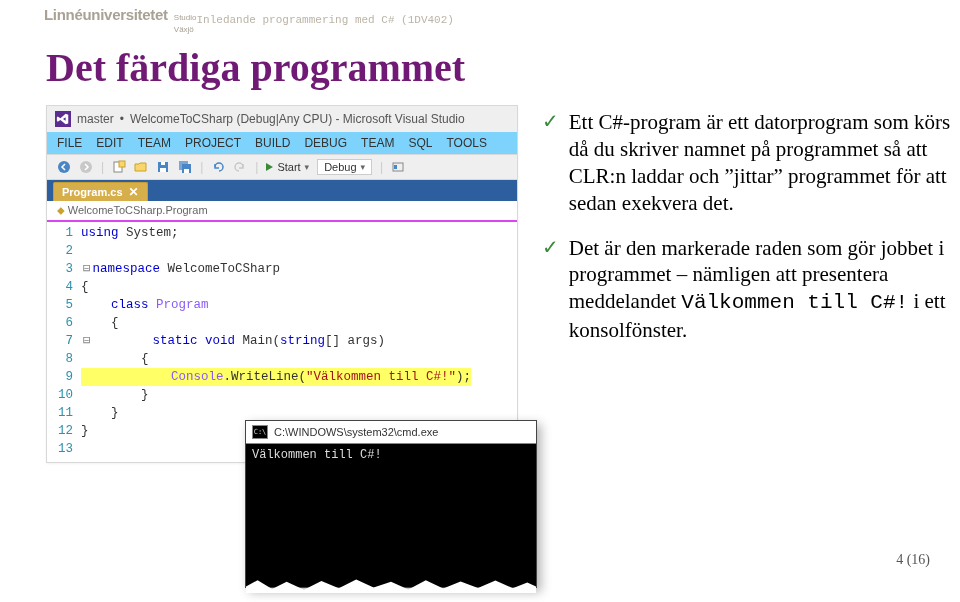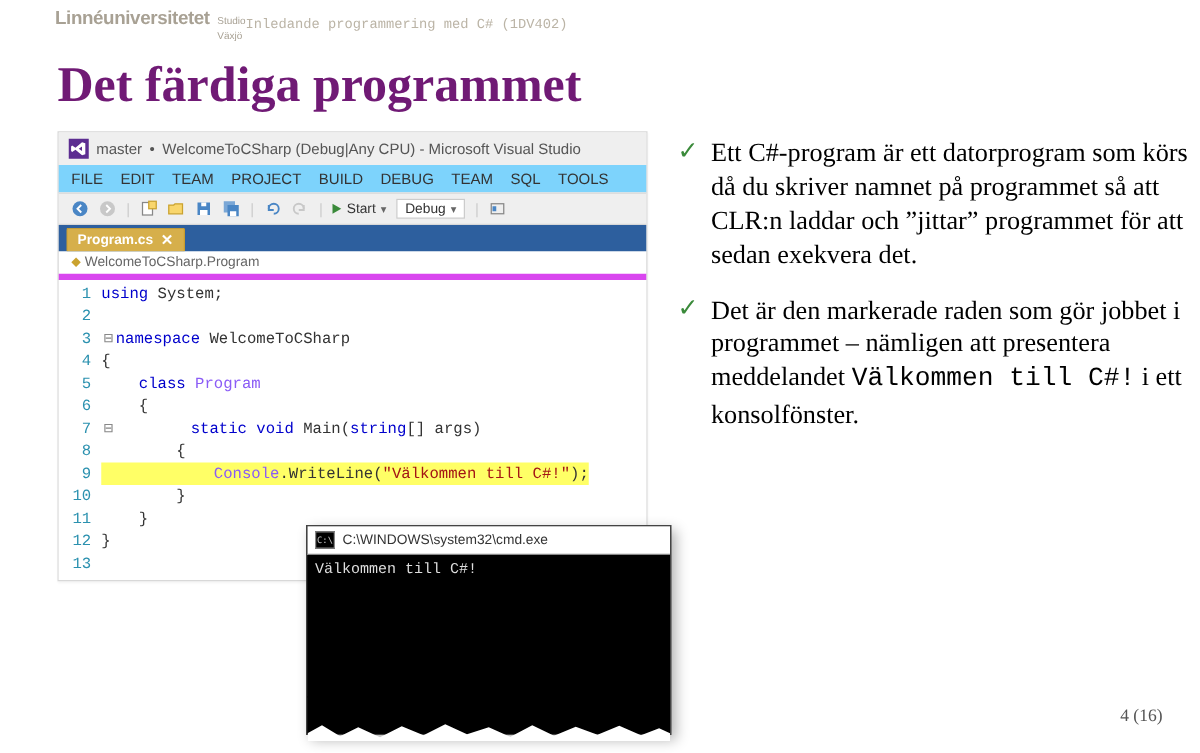--- a/index.html
+++ b/index.html
@@ -136,21 +136,21 @@
     border-top-right-radius: 2px;
   }
   .vs-tab .close {
     font-size: 12px;
     line-height: 10px;
   }
   .vs-breadcrumb {
     padding: 3px 10px;
     font-size: 11px;
     color: #666;
-    border-bottom: 5px solid #d946ef;
+    border-bottom: 2px solid #d946ef;
   }
   .vs-code {
     font-family: Consolas, 'Courier New', monospace;
     font-size: 12.5px;
     line-height: 18px;
     padding: 2px 0 4px 0;
     background: #fff;
   }
   .code-line {
     display: flex;
@@ -222,21 +222,21 @@
     margin-bottom: 18px;
   }
   .check {
     color: #3a8a3a;
     font-size: 20px;
     line-height: 24px;
   }
   .mono { font-family: 'Courier New', monospace; }
   .page-num {
     position: absolute;
-    bottom: 20px;
+    bottom: 34px;
     right: 30px;
     font-family: 'Times New Roman', serif;
     font-size: 14px;
     color: #555;
   }
   .torn-edge {
     position: relative;
     height: 30px;
     background: #000;
     margin-top: -1px;

